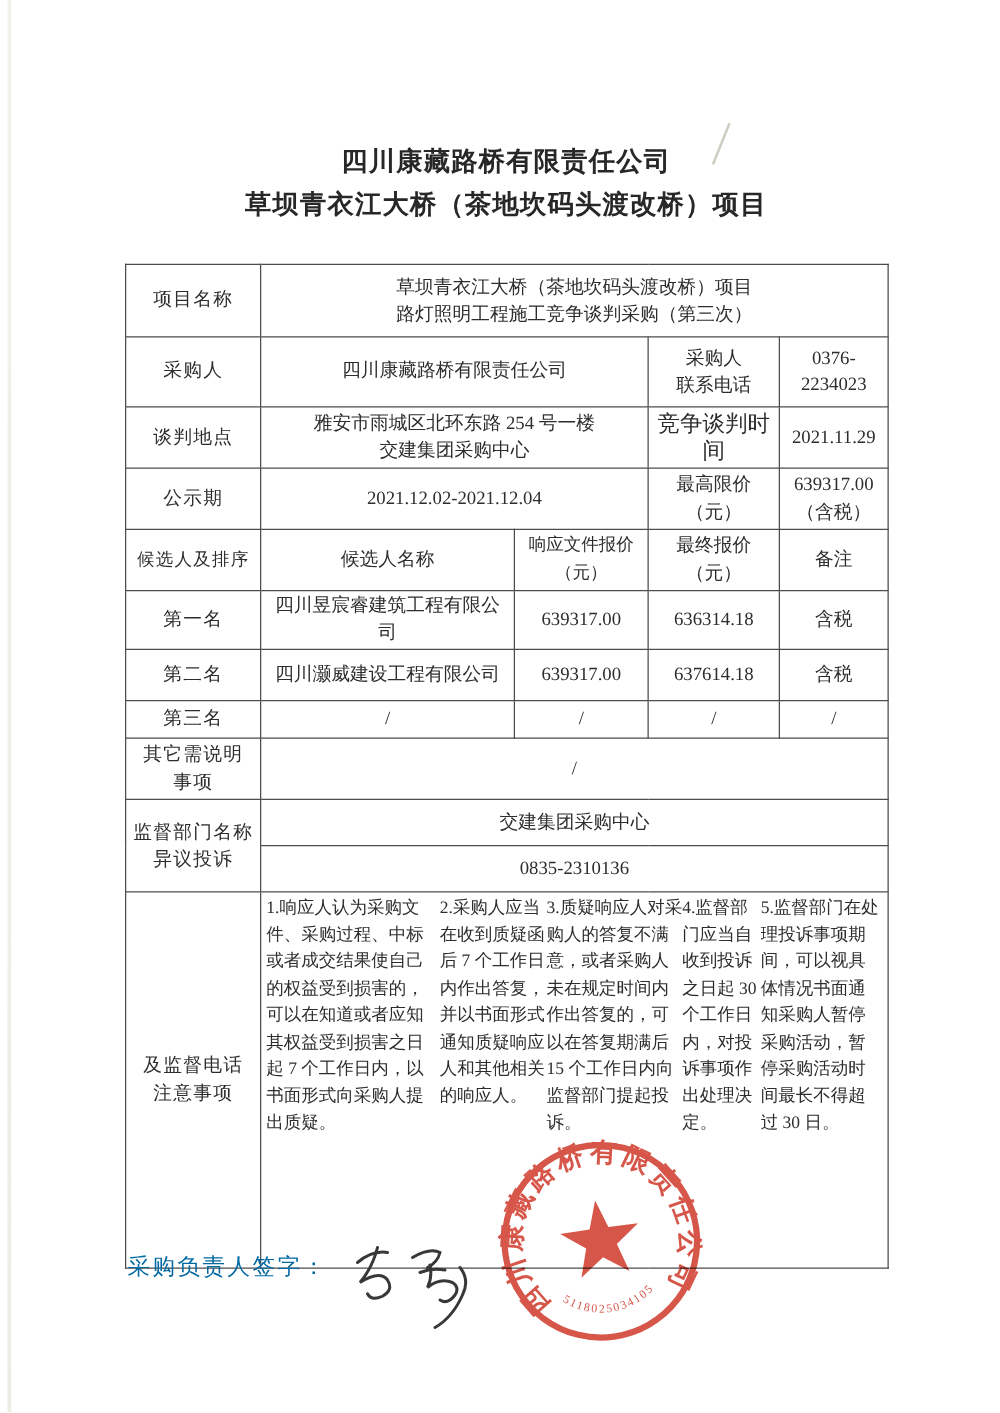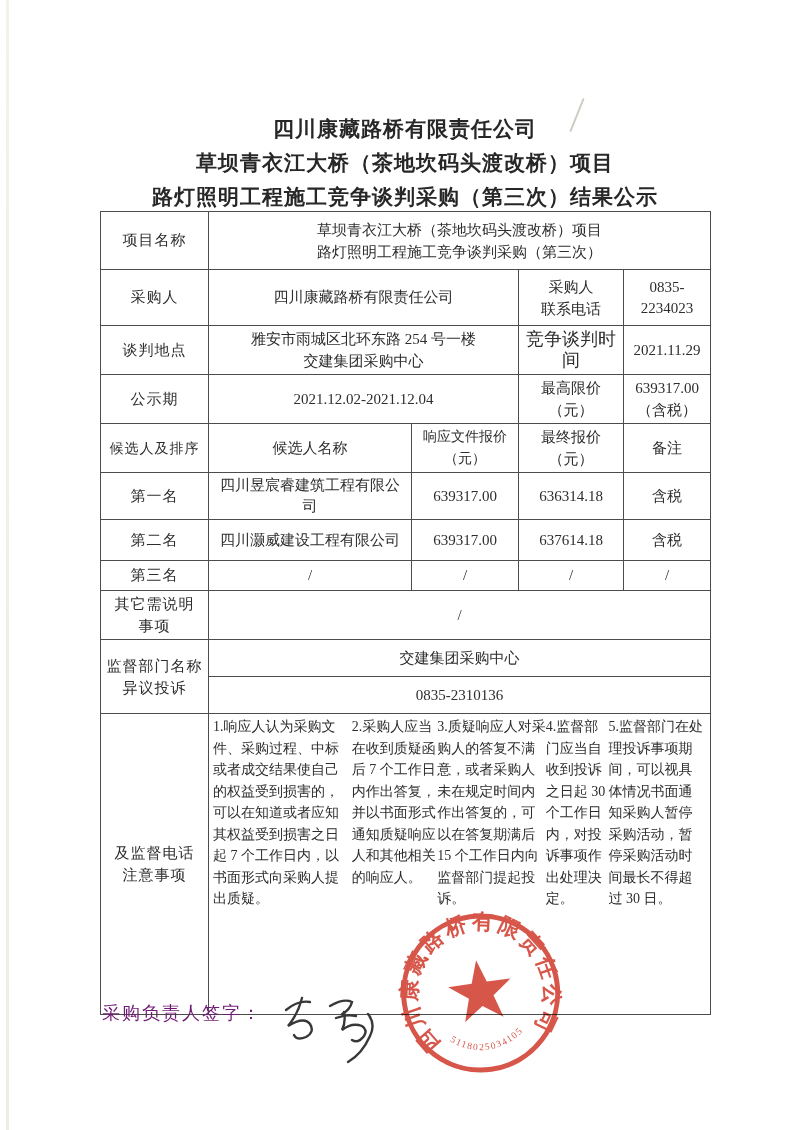--- a/index.html
+++ b/index.html
@@ -33,39 +33,38 @@
   td.lbl{letter-spacing:1px;margin-left:28px;}
   td.left{text-align:left;padding-left:10px;}
   .two-line div{line-height:22px;}
   td.objection-cell{padding:0 8px 0 10px;}
   .objection-inner{
     display:flex;flex-direction:row;justify-content:center;
     height:296px;text-align:left;
   }
   .objection-inner div{font-size:14px;line-height:21.5px;}
   .sign-label{
-    position:absolute;left:102px;top:1001px;font-size:18px;letter-spacing:2px;color:#701a75;
+    position:absolute;left:102px;top:1001px;font-size:18px;letter-spacing:2px;color:#0369a1;
   }
   .signature{position:absolute;left:272px;top:984px;width:130px;height:85px;}
   .seal{
     position:absolute;left:381px;top:893px;width:200px;height:205px;
     transform:rotate(-8deg);opacity:.85;mix-blend-mode:multiply;
   }
   .seal text{font-family:"Liberation Serif","DejaVu Serif",serif;}
 </style>
 </head>
 <body>
 
 <div class="page-edge"></div>
 <div class="scan-artifact"></div>
 
 <div class="titles">
   <div class="title-line">四川康藏路桥有限责任公司</div>
   <div class="title-line">草坝青衣江大桥（茶地坎码头渡改桥）项目</div>
-  <div class="title-line">路灯照明工程施工竞争谈判采购（第三次）结果公示</div>
 </div>
 
 <table class="doc">
   <colgroup>
       <col style="width:108px">
       <col style="width:203px">
       <col style="width:107px">
       <col style="width:105px">
       <col style="width:87px">
     </colgroup>
@@ -79,21 +78,21 @@
     </td>
   </tr>
 
   <tr style="height:56px">
     <td class="lbl">采购人</td>
     <td colspan="2">四川康藏路桥有限责任公司</td>
     <td class="two-line">
       <div>采购人</div>
       <div>联系电话</div>
     </td>
-    <td>0835-2234023</td>
+    <td>0376-2234023</td>
   </tr>
 
   <tr style="height:46px">
     <td class="lbl">谈判地点</td>
     <td colspan="2" class="two-line">
       <div>雅安市雨城区北环东路 254 号一楼</div>
       <div>交建集团采购中心</div>
     </td>
     <td style="font-size:18px">竞争谈判时间</td>
     <td>2021.11.29</td>

